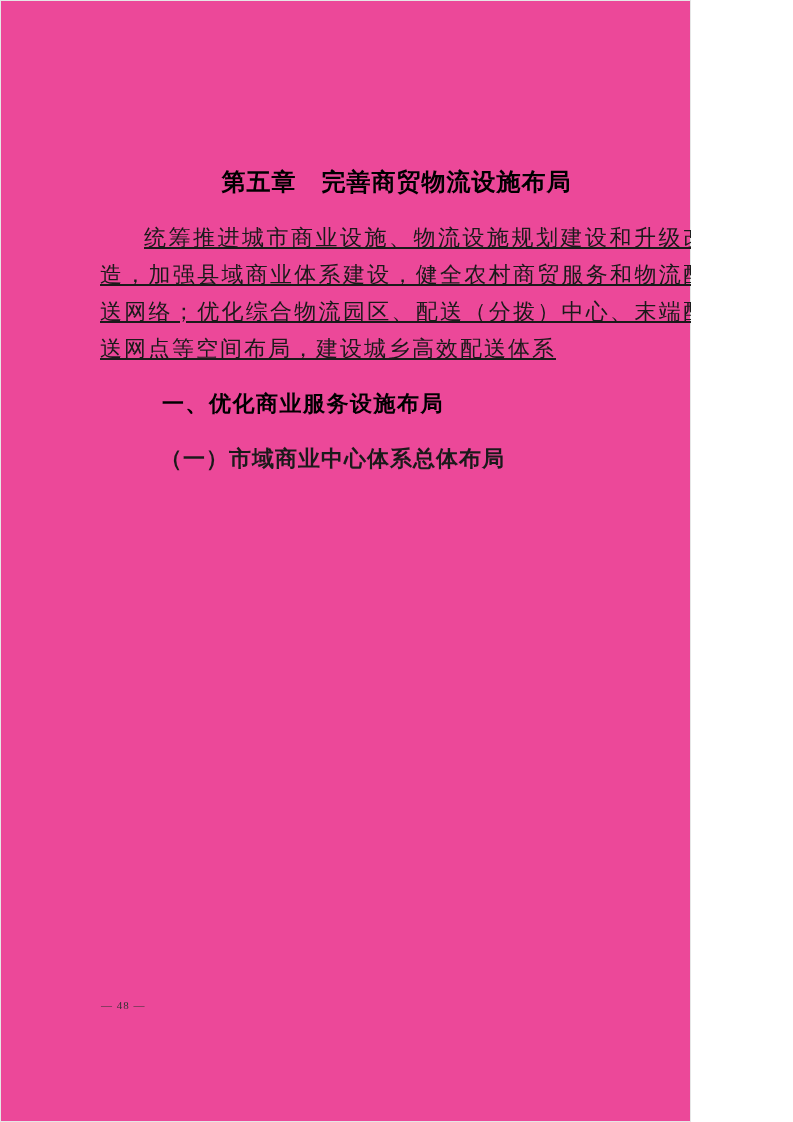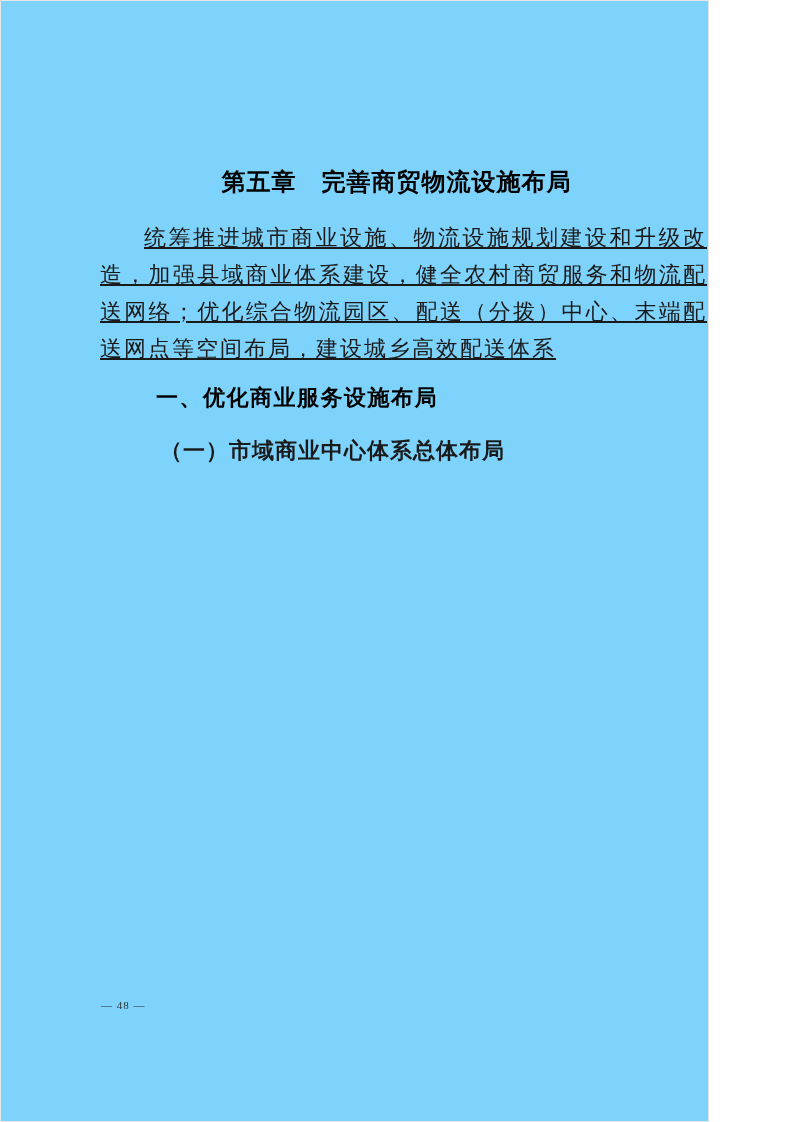--- a/index.html
+++ b/index.html
@@ -4,26 +4,25 @@
 <style>
   html, body {
     margin: 0;
     padding: 0;
     background: #ffffff;
   }
   .page {
     position: relative;
     width: 691px;
     height: 1122px;
-    background: #7dd3fc;
+    background: #ec4899;
     color: #111111;
     font-family: "Liberation Serif", "DejaVu Serif", serif;
     box-shadow: inset 0 0 0 1px #e6e6e6;
     overflow: hidden;
-    padding-left: 18px;
   }
   .chapter-title {
     position: absolute;
     top: 166px;
     left: 0;
     width: 793px;
     margin: 0;
     text-align: center;
     font-family: "Liberation Sans", "DejaVu Sans", sans-serif;
     font-weight: bold;
@@ -50,21 +49,21 @@
   
   .para-fs {
     letter-spacing: 2px;
     text-decoration: underline;
   }
   
   .para-kai {
     letter-spacing: 0.2px;
   }
   .section-heading {
-    margin: 12px;
+    margin: 18px;
     font-family: "Liberation Sans", "DejaVu Sans", sans-serif;
     font-weight: bold;
     font-size: 22px;
     line-height: 37px;
     text-indent: 2em;
     letter-spacing: 1.5px;
     text-align: left;
     color: #000000;
   }
   .subsection-heading {

